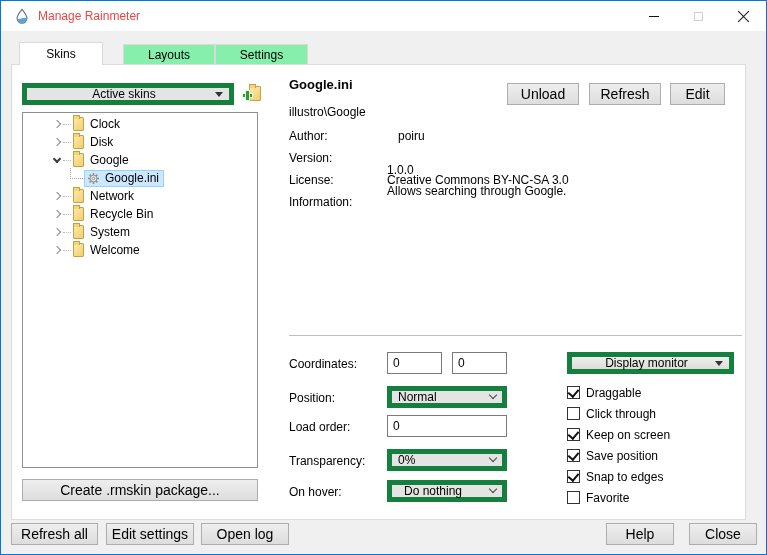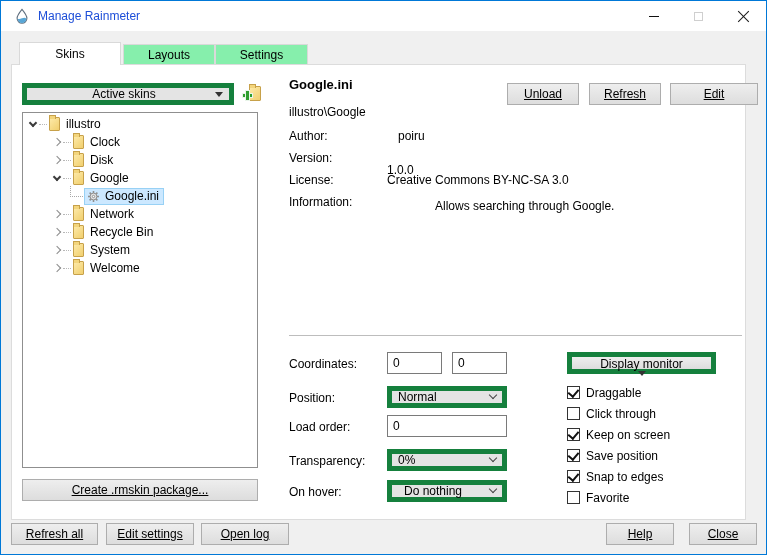--- a/index.html
+++ b/index.html
@@ -2,40 +2,40 @@
 <html><head>
 <meta charset="utf-8">
 <style>
   * { margin:0; padding:0; box-sizing:border-box; }
   body { font-family:"Liberation Sans","DejaVu Sans",sans-serif; font-size:12px; color:#000; background:#555; }
   .window { position:relative; width:767px; height:555px; background:#f0f0f0; border:1px solid #0078d7; overflow:hidden; }
 
   
   .titlebar { position:absolute; top:0; left:0; right:0; height:30px; background:#fff; display:flex; align-items:center; }
   .app-icon { margin-left:13px; width:16px; height:16px; }
-  .title-text { margin-left:8px; font-size:12px; color:#1d4ed8; }
+  .title-text { margin-left:8px; font-size:12px; color:#ef4444; }
   .win-btns { position:absolute; right:0; top:0; height:30px; display:flex; }
   .win-btn { width:45px; height:30px; display:flex; align-items:center; justify-content:center; position:relative; }
   .glyph-min { width:10px; height:1px; background:#111; display:block; }
   .glyph-max { width:9px; height:9px; border:1px solid #cfcfcf; display:block; }
   .glyph-close { position:relative; width:13px; height:13px; display:block; }
   .glyph-close::before, .glyph-close::after { content:''; position:absolute; left:-1px; top:6px; width:15px; height:1px; background:#1a1a1a; }
   .glyph-close::before { transform:rotate(45deg); }
   .glyph-close::after { transform:rotate(-45deg); }
 
   
   .tab { position:absolute; text-align:center; border:1px solid #d9d9d9; background:#86efac; line-height:20px; }
   .tab.active { top:41px; height:23px; background:#fff; border-bottom:none; z-index:3; line-height:22px; }
   .tab.inactive { top:43px; height:21px; z-index:1; }
 
   
   .page { position:absolute; left:10px; top:63px; width:735px; height:456px; background:#fff; border:1px solid #dcdcdc; z-index:2; }
 
   
-  .btn { position:absolute; background:linear-gradient(#eeeeee,#dddddd); background-color:#e1e1e1; border:1px solid #adadad; text-align:center; line-height:20px; height:22px; font-size:12px; cursor:default;text-decoration:underline; }
+  .btn { position:absolute; background:linear-gradient(#eeeeee,#dddddd); background-color:#e1e1e1; border:1px solid #adadad; text-align:center; line-height:20px; height:22px; font-size:14px; cursor:default; }
   .combo { position:absolute; height:22px; background:#e4e4e4; border:5px solid #15803d; display:flex; align-items:center; padding:0 6px; }
   .combo .val { flex:1; text-align:left; }
   .chev-sm { width:6px; height:6px; border-right:1px solid #444; border-bottom:1px solid #444; transform:rotate(45deg); margin-top:-4px; }
   .tri-down { width:0; height:0; border-left:4px solid transparent; border-right:4px solid transparent; border-top:5px solid #333; }
   .txt { position:absolute; height:22px; border:1px solid #7a7a7a; background:#fff; font-family:inherit; font-size:12px; padding:0 5px; }
 
   
   .tree { position:absolute; left:10px; top:47px; width:236px; height:356px; background:#fff; border:1px solid #8f8f8f; padding-top:2px; overflow:hidden; }
   .tree-row { height:18px; display:flex; align-items:center; }
   .chev { display:inline-block; width:6px; height:6px; flex:none; }
@@ -91,43 +91,37 @@
         </div>
       <div class="win-btn">
           <span class="glyph-max"></span>
         </div>
       <div class="win-btn">
           <span class="glyph-close"></span>
         </div>
     </div>
   </div>
 
-  <div class="tab active" style="left:18px; width:102px;">Skins</div>
+  <div class="tab active" style="left:18px; width:84px;">Skins</div>
   <div class="tab inactive" style="left:122px; width:92px;">Layouts</div>
   <div class="tab inactive" style="left:214px; width:93px;">Settings</div>
 
   <div class="page">
 
     <div class="combo" style="left:10px; top:18px; width:212px;">
       <span class="val" style="text-align:center;">Active skins</span>
       <span class="tri-down"></span>
     </div>
     <div class="addskin">
       <span class="folder"></span>
       <span class="plus-h"></span>
       <span class="plus-v"></span>
     </div>
 
     <div class="tree">
-      <div class="tree-row">
-        <span class="chev expanded ind-0"></span>
-        <span class="dots"></span>
-        <span class="folder"></span>
-        <span class="tree-label">illustro</span>
-      </div>
       <div class="tree-row">
         <span class="chev collapsed ind-1"></span>
         <span class="dots"></span>
         <span class="folder"></span>
         <span class="tree-label">Clock</span>
       </div>
       <div class="tree-row">
         <span class="chev collapsed ind-1"></span>
         <span class="dots"></span>
         <span class="folder"></span>
@@ -181,30 +175,30 @@
       </div>
     </div>
 
     <div class="btn" style="left:10px; top:414px; width:236px;">Create .rmskin package...</div>
 
     <div class="skin-name">Google.ini</div>
     <div class="skin-path">illustro\Google</div>
 
     <div class="btn" style="left:495px; top:18px; width:72px;">Unload</div>
     <div class="btn" style="left:577px; top:18px; width:72px;">Refresh</div>
-    <div class="btn" style="left:658px; top:18px; width:88px;">Edit</div>
+    <div class="btn" style="left:658px; top:18px; width:55px;">Edit</div>
 
     <div class="meta-label" style="top:64px;">Author:</div>
     <div class="meta-value" style="top:64px;padding-left:11px;">poiru</div>
     <div class="meta-label" style="top:86px;">Version:</div>
     <div class="meta-value" style="top:86px;margin-top:12px;">1.0.0</div>
     <div class="meta-label" style="top:108px;">License:</div>
     <div class="meta-value" style="top:108px;">Creative Commons BY-NC-SA 3.0</div>
     <div class="meta-label" style="top:130px;">Information:</div>
-    <div class="meta-value" style="top:134px;margin-left:48px;">Allows searching through Google.</div>
+    <div class="meta-value" style="top:119px;">Allows searching through Google.</div>
 
     <div class="separator"></div>
 
     <div class="form-label" style="top:292px;">Coordinates:</div>
     <input class="txt" style="left: 375px; top: 287px; width: 55px;" value="0">
     <input class="txt" style="left: 440px; top: 287px; width: 55px;" value="0">
 
     <div class="form-label" style="top:326px;">Position:</div>
     <div class="combo" style="left:375px; top:321px; width:120px;">
       <span class="val">Normal</span>
@@ -219,21 +213,21 @@
       <span class="val">0%</span>
       <span class="chev-sm"></span>
     </div>
 
     <div class="form-label" style="top:420px;">On hover:</div>
     <div class="combo" style="left:375px; top:415px; width:120px;padding-left:12px;">
       <span class="val">Do nothing</span>
       <span class="chev-sm"></span>
     </div>
 
-    <div class="combo" style="left:555px; top:287px; width:149px; background:linear-gradient(#eeeeee,#dddddd);flex-direction:column;">
+    <div class="combo" style="left:555px; top:287px; width:167px; background:linear-gradient(#eeeeee,#dddddd);">
       <span class="val" style="text-align:center;">Display monitor</span>
       <span class="tri-down"></span>
     </div>
 
     <div class="cb-row checked" style="top:320px;">
       <span class="cb-box"></span>
       <span class="cb-label">Draggable</span>
     </div>
     <div class="cb-row" style="top:341px;">
       <span class="cb-box"></span>

